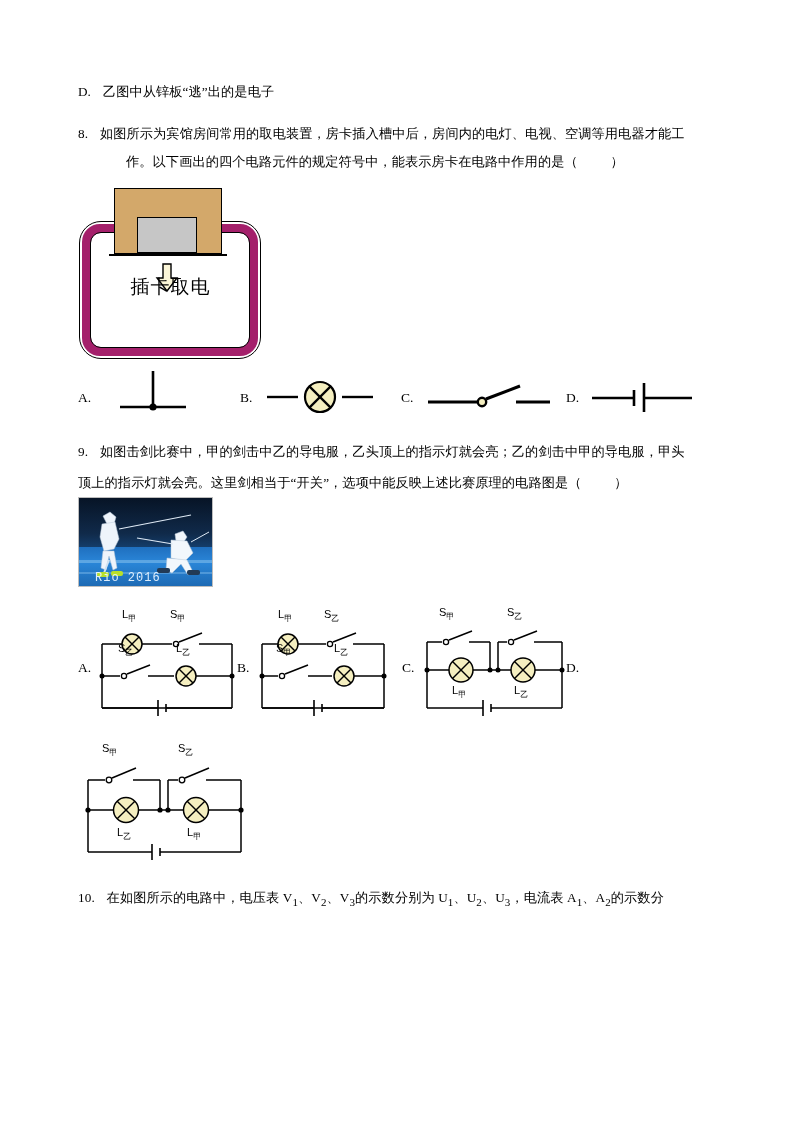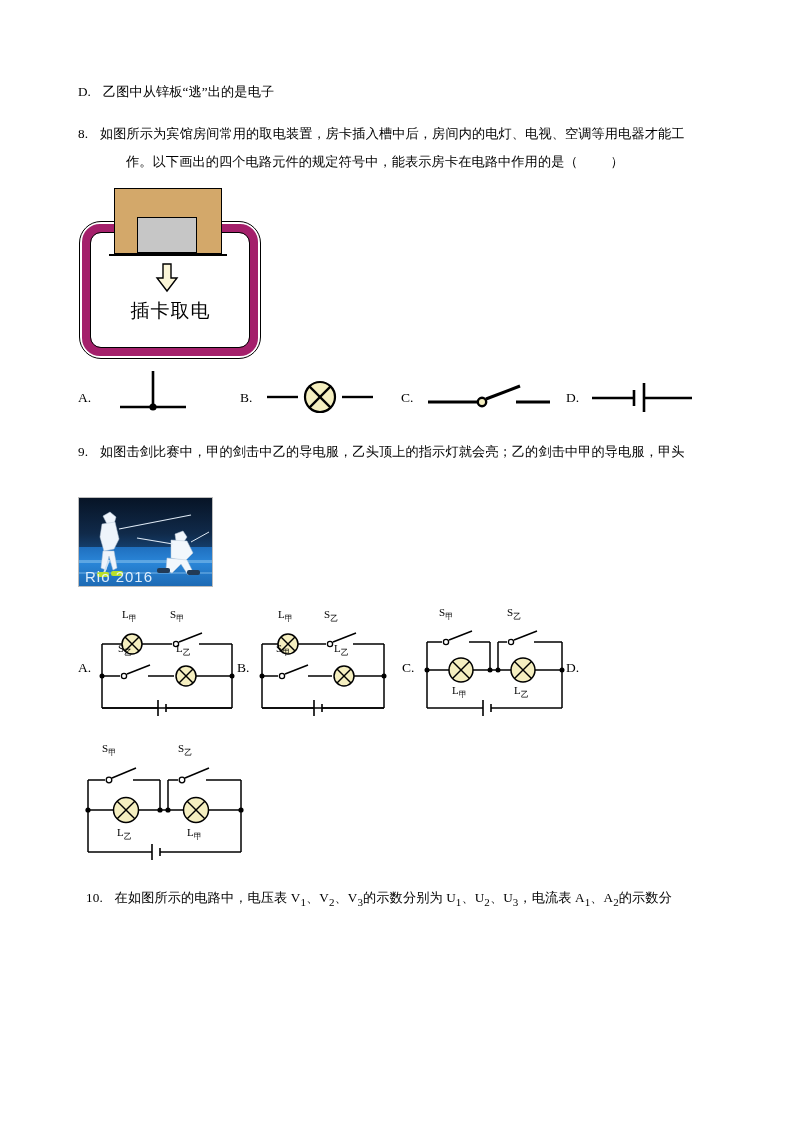--- a/index.html
+++ b/index.html
@@ -47,21 +47,21 @@
   .cr-chip{
     position:absolute;left:59px;top:31px;width:60px;height:36px;
     background:#c6c6c6;border:1.6px solid #000;box-sizing:border-box;
   }
   .cr-slotline{
     position:absolute;left:31px;top:68px;width:118px;height:0;
     border-top:2.2px solid #000;
   }
   .cr-arrow{position:absolute;left:76px;top:78px;width:26px;height:28px;}
   .cr-label{
-    position:absolute;left:0;top:112px;width:185px;text-align:center;
+    position:absolute;left:0;top:88px;width:185px;text-align:center;
     font-family:"Liberation Serif","DejaVu Serif",serif;
     font-size:19px;font-weight:400;color:#000;letter-spacing:1px;
   }
 
   
   .optrow{position:absolute;left:0;top:0;}
   .optlabel{
     position:absolute;font-size:13.5px;font-family:"Liberation Serif",serif;
   }
   .sym{position:absolute;}
@@ -72,27 +72,27 @@
     border:1px solid #bdbdbd;
     background:#0a1d38;
     overflow:hidden;
   }
   .ph-floor{position:absolute;left:0;bottom:0;width:100%;height:44%;
     background:linear-gradient(180deg,#1f6fbf 0%,#2a86d8 40%,#1d6ab4 100%);}
   .ph-dark{position:absolute;left:0;top:0;width:100%;height:58%;
     background:linear-gradient(180deg,#071426 0%,#102a4a 70%,#15406f 100%);}
   .ph-strip{position:absolute;left:0;bottom:26%;width:100%;height:3px;background:#8fc8f0;opacity:.5;}
   .ph-strip2{position:absolute;left:0;bottom:14%;width:100%;height:2px;background:#9fd2f5;opacity:.35;}
-  .ph-rio{position:absolute;left:6px;bottom:1px;font-size:15px;color:#e8f4ff;
-    font-family:Liberation Sans, sans-serif;letter-spacing:1px;opacity:.95;}
+  .ph-rio{position:absolute;left:16px;bottom:1px;font-size:12px;color:#e8f4ff;
+    font-family:Liberation Mono, monospace;letter-spacing:1px;opacity:.95;}
 
   
   .ckt{position:absolute;}
   .lbl{
-    position:absolute;font-family:Liberation Serif, serif;
+    position:absolute;font-family:Liberation Sans, sans-serif;
     font-size:11px;white-space:nowrap;
   }
   .lbl sub{font-size:8px;}
   .optmark{
     position:absolute;font-family:"Liberation Serif",serif;font-size:13.5px;
   }
   svg{display:block;overflow:visible;}
 </style>
 </head>
 <body>
@@ -173,20 +173,25 @@
         <line x1="52" y1="16" x2="100" y2="16" stroke="#000" stroke-width="2.4"></line>
       </svg>
     </span>
   </div>
 
   <div class="ptext" style="left:78px;top:436px;">
     <span>9.</span>
     <span style="display:inline-block;width:5px;"></span>
     <span>如图击剑比赛中，甲的剑击中乙的导电服，乙头顶上的指示灯就会亮；乙的剑击中甲的导电服，甲头</span>
   </div>
+  <div class="ptext" style="left:78px;top:467px;">
+    <span>顶上的指示灯就会亮。这里剑相当于“开关”，选项中能反映上述比赛原理的电路图是（</span>
+    <span class="blank"></span>
+    <span>）</span>
+  </div>
 
   <div class="photo">
     <div class="ph-dark"></div>
     <div class="ph-floor"></div>
     <div class="ph-strip"></div>
     <div class="ph-strip2"></div>
     <svg width="133" height="88" viewBox="0 0 133 88" style="position:absolute;left:0;top:0;">
 
       <g fill="#eef4fb" stroke="#b9c9d8" stroke-width="0.5">
         <path d="M24 18 l7 -4 6 5 -2 7 -6 2 z"></path>
@@ -373,19 +378,19 @@
       <circle cx="82" cy="62" r="2.6" fill="#000"></circle>
       <circle cx="90" cy="62" r="2.6" fill="#000"></circle>
       <circle cx="163" cy="62" r="2.6" fill="#000"></circle>
     </svg>
     <span class="lbl" style="left:24px;top:-6px;">S<sub>甲</sub></span>
     <span class="lbl" style="left:100px;top:-6px;">S<sub>乙</sub></span>
     <span class="lbl" style="left:39px;top:78px;">L<sub>乙</sub></span>
     <span class="lbl" style="left:109px;top:78px;">L<sub>甲</sub></span>
   </div>
 
-  <div class="ptext" style="left:78px;top:882px;margin-left:8px;">
+  <div class="ptext" style="left:78px;top:882px;">
     <span>10.</span>
     <span style="display:inline-block;width:5px;"></span>
     <span>在如图所示的电路中，电压表 V</span><sub>1</sub><span>、V</span><sub>2</sub><span>、V</span><sub>3</sub><span>的示数分别为 U</span><sub>1</sub><span>、U</span><sub>2</sub><span>、U</span><sub>3</sub><span>，电流表 A</span><sub>1</sub><span>、A</span><sub>2</sub><span>的示数分</span>
   </div>
 
 </div>
 
 </body></html>

